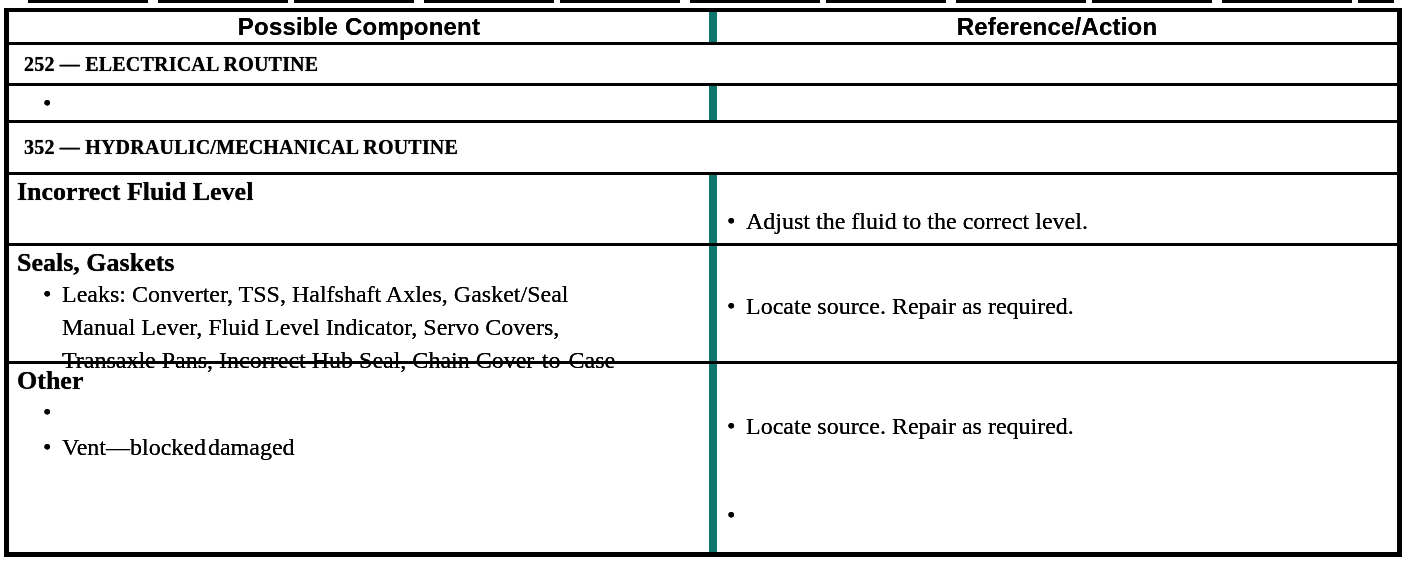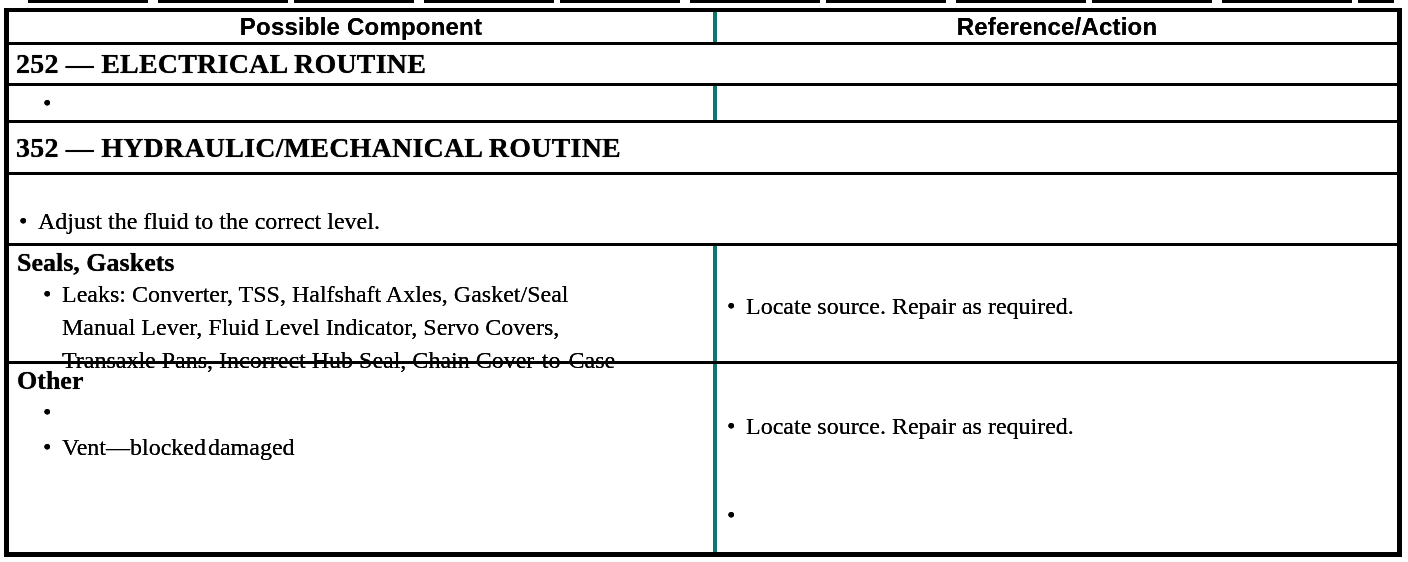--- a/index.html
+++ b/index.html
@@ -16,35 +16,35 @@
 
   .ttable {
     position:absolute; left:4px; top:8px; width:1398px; height:549px;
     border:4px solid #000; border-left-width:5px; border-right-width:5px; border-bottom-width:5px;
     display:flex; flex-direction:column; background:#fff;
   }
 
   .row { display:flex; border-bottom:3px solid #000; }
   .row:last-child { border-bottom:none; flex:1; }
 
-  .cell-left  { width:708px; border-right:4px solid #0f766e; position:relative; }
+  .cell-left  { width:708px; border-right:8px solid #0f766e; position:relative; }
   .cell-right { flex:1; position:relative; }
 
   
   .row-header { height:33px; }
   .hdr {
     display:flex; align-items:center; justify-content:center;
     font-family:"Liberation Sans", sans-serif; font-weight:bold; font-size:24px;
     letter-spacing:0.2px; text-shadow:0 0 0.6px #000;
   }
 
   
   .row-section { height:40px; align-items:center; }
   .section-title {
-    padding-left:7px; font-weight:bold; font-size:28px; letter-spacing:0.2px;
+    padding-left:15px; font-weight:bold; font-size:20px; letter-spacing:0.2px;
     text-shadow:0 0 0.7px #000; white-space:nowrap;
   }
 
   .row-noelec { height:37px; }
   .row-fluid  { height:71px; }
   .row-seals  { height:118px; }
 
   .cell-heading {
     padding:2px 0 0 8px; font-weight:bold; font-size:26px;
     text-shadow:0 0 0.7px #000; white-space:nowrap;
@@ -89,20 +89,23 @@
         </div>
       </div>
       <div class="cell-right"></div>
     </div>
 
     <div class="row row-section" style="height:52px">
       <div class="section-title">352 — HYDRAULIC/MECHANICAL ROUTINE</div>
     </div>
 
     <div class="row row-fluid">
+      <div class="cell-left">
+        <div class="cell-heading">Incorrect Fluid Level</div>
+      </div>
       <div class="cell-right fluid-right">
         <div class="bi right-bi">
           <span class="b">•</span>
           <span class="t">Adjust the fluid to the correct level.</span>
         </div>
       </div>
     </div>
 
     <div class="row row-seals">
       <div class="cell-left">

